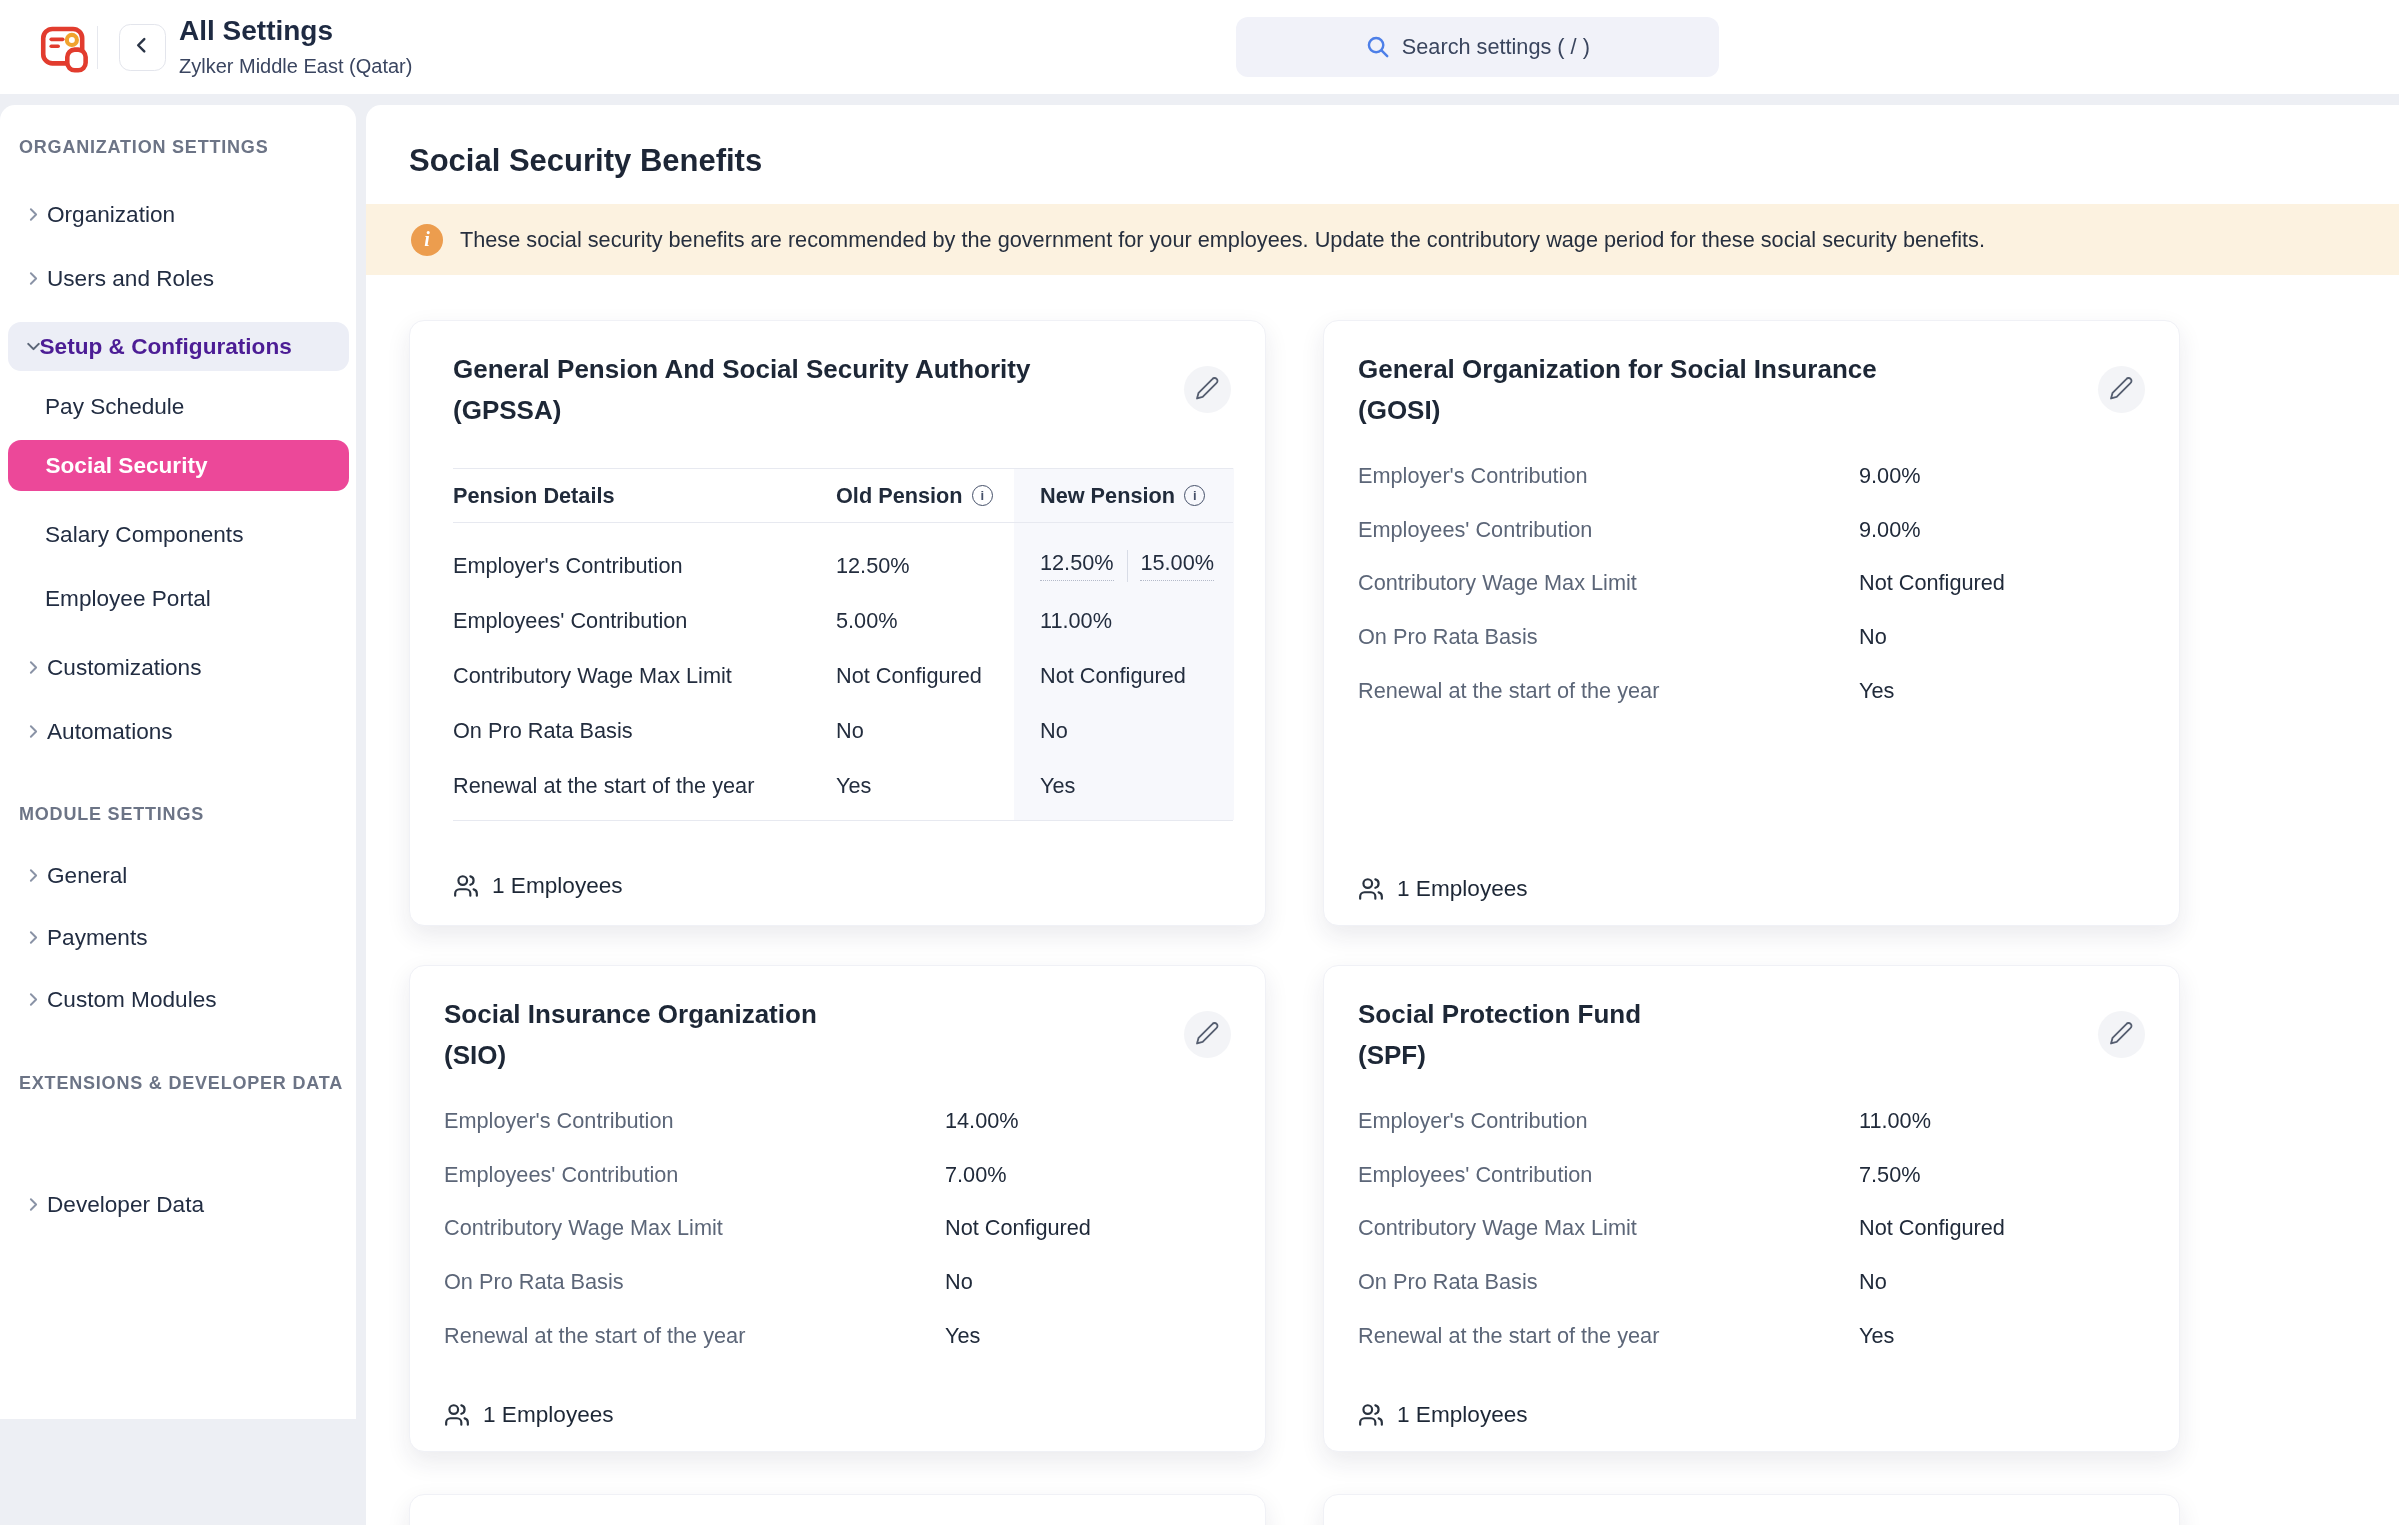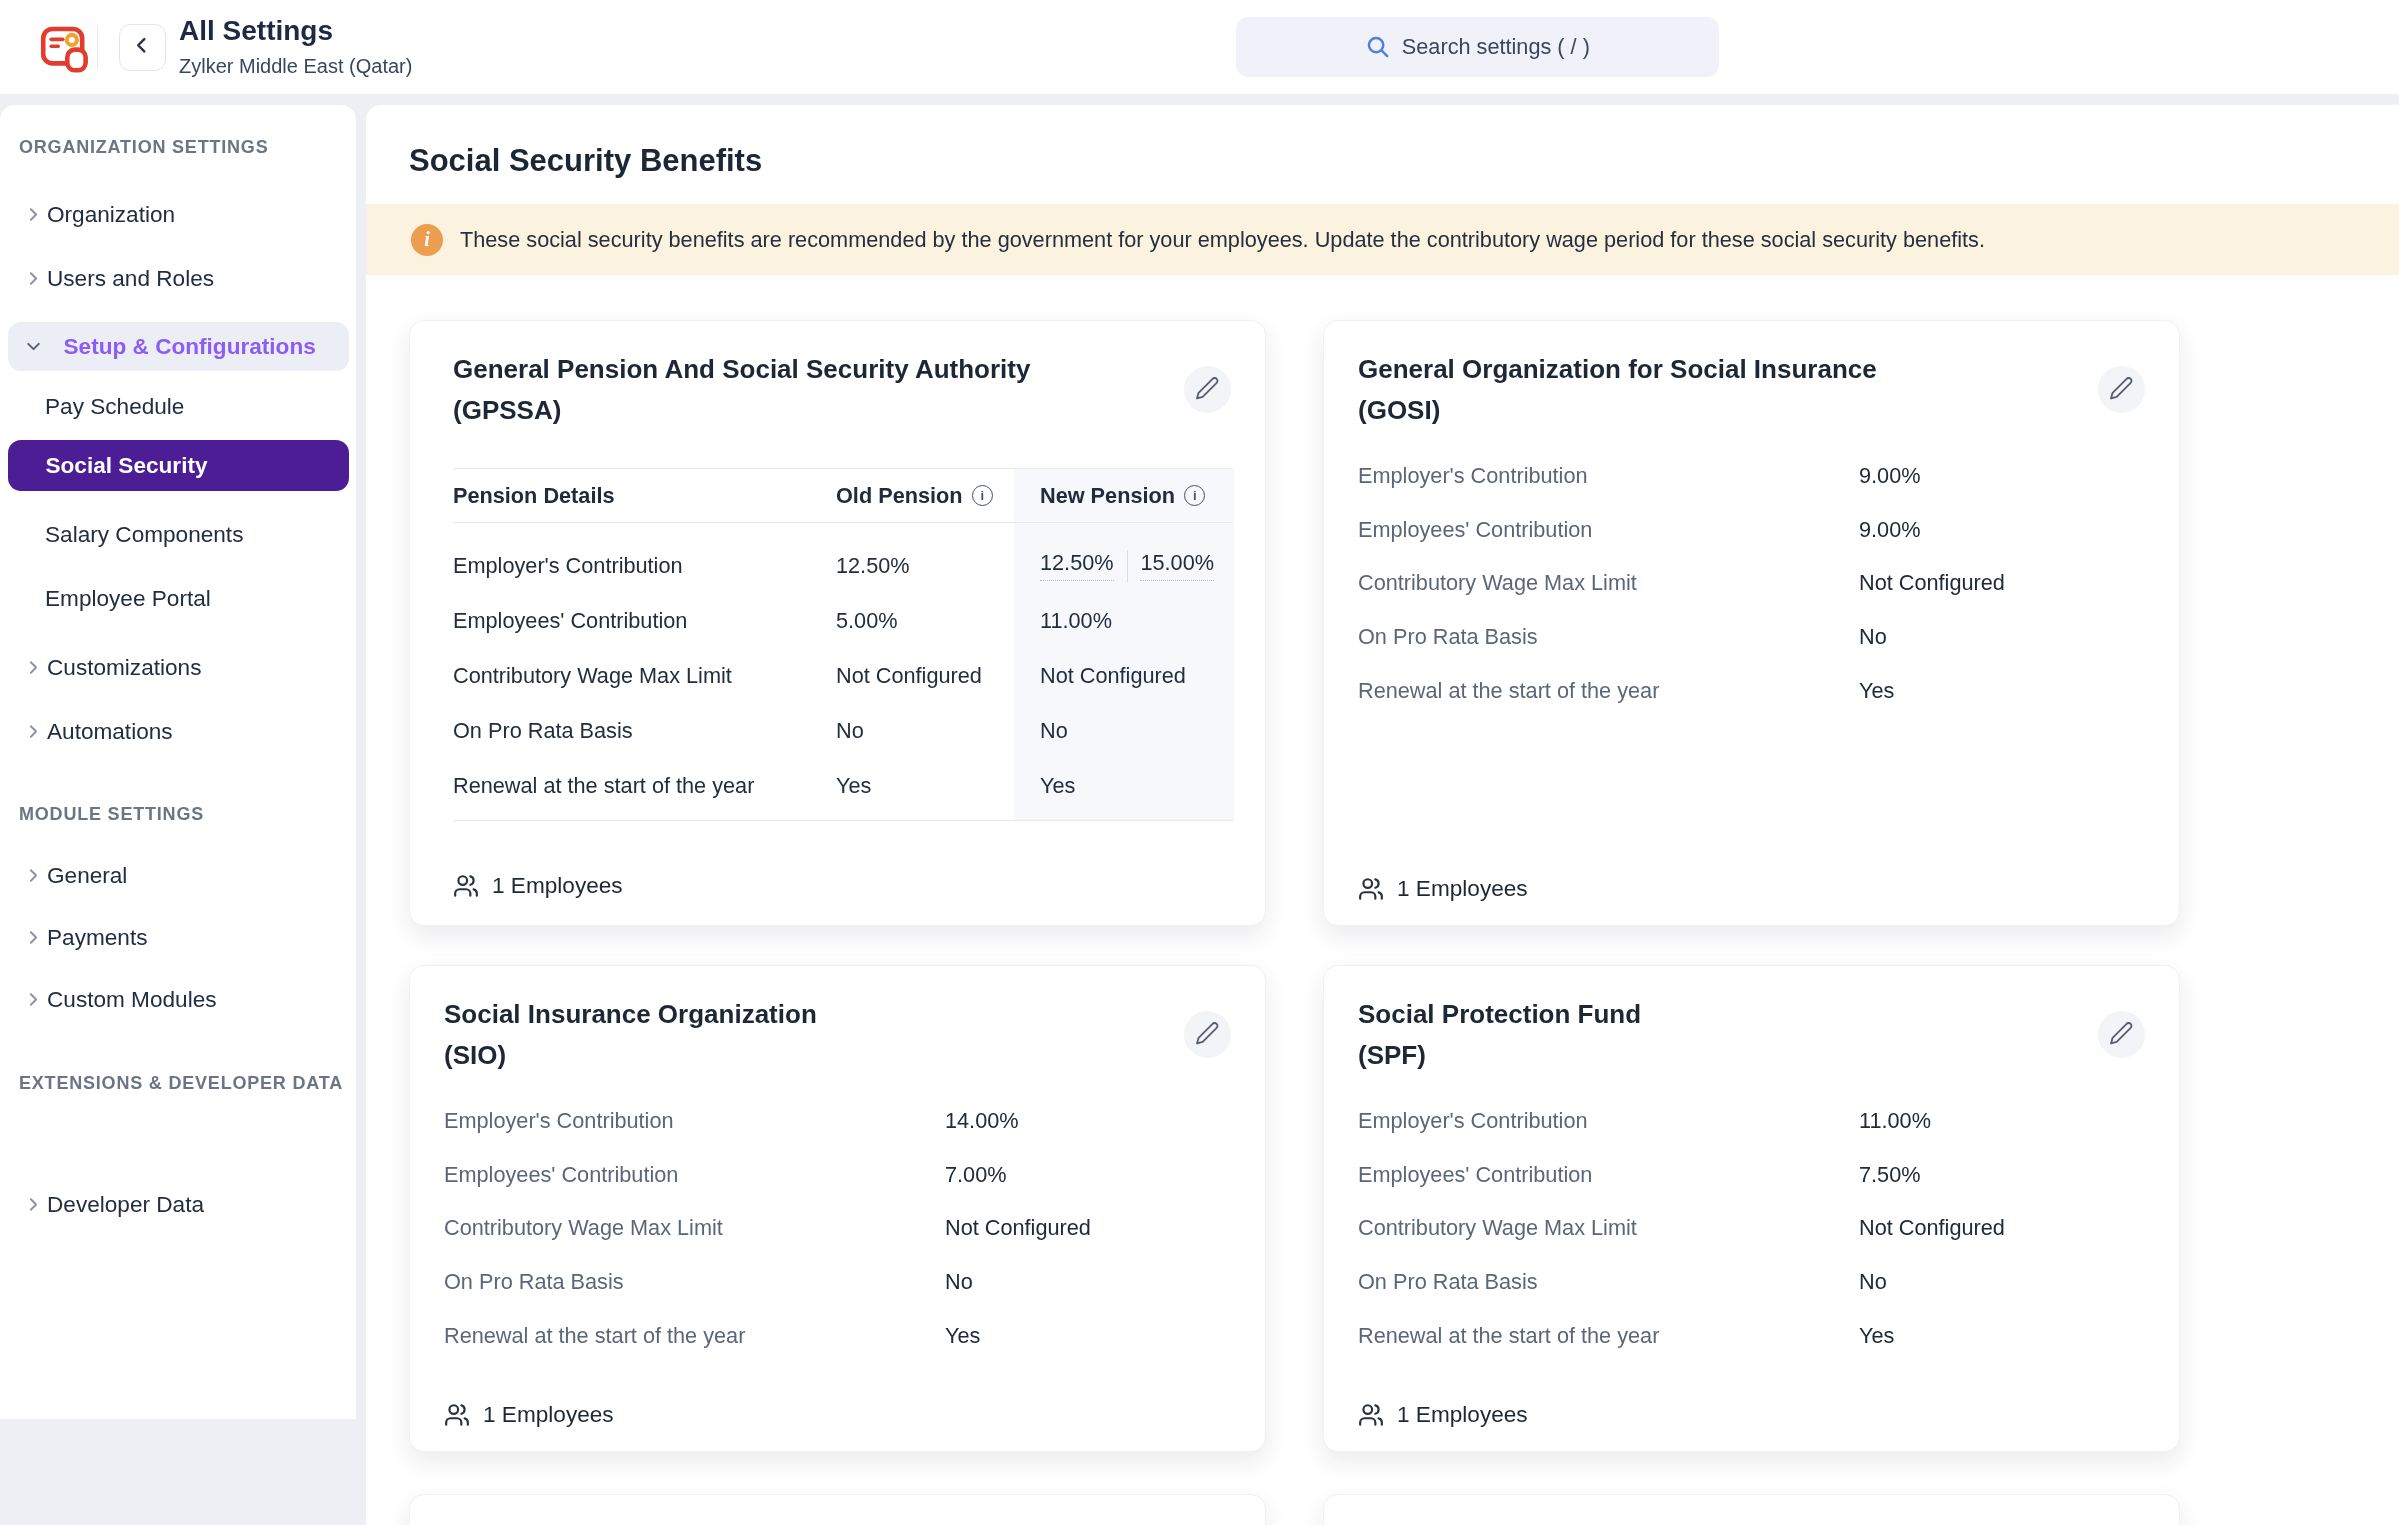--- a/index.html
+++ b/index.html
@@ -26,22 +26,22 @@
 
   
   .srow { position:absolute; left:0; right:7.5px; height:43px; display:flex; align-items:center; }
   .sheading { position:absolute; left:19px; font-size:18px; font-weight:700; letter-spacing:0.8px; color:#6c7486; }
   .chev { position:absolute; left:22.6px; width:21px; height:21px; display:flex; }
   .slbl { margin-left:47px; font-size:22.6px; color:#222d42; }
   .ssub { margin-left:45px; font-size:22.6px; color:#222d42; }
   .pill { position:absolute; left:7.5px; right:7.5px; border-radius:13px; display:flex; align-items:center; }
   .pill-setup { height:49px; background:#eceef6; }
   .pill-setup .chev { left:15px; }
-  .pill-setup .slbl { margin-left:56px; font-weight:700; color:#8b5cf6; }
-  .pill-sel { height:51px; background:#4c1d95; }
+  .pill-setup .slbl { margin-left:32px; font-weight:700; color:#4c1d95; }
+  .pill-sel { height:51px; background:#ec4899; }
   .pill-sel .ssub { margin-left:38px; color:#fff; font-weight:700; }
 
   
   .page-title { position:absolute; left:43px; top:38px; font-size:31px; font-weight:700; color:#1d2636; }
   .banner { position:absolute; left:0; right:0; top:99px; height:71px; background:#fcf2e0;
     display:flex; align-items:center; }
   .binfo { width:32px; height:32px; border-radius:50%; background:#ec9d4e; color:#fff; margin-left:45px;
     display:flex; align-items:center; justify-content:center; font-size:20px; font-weight:700; font-style:italic;
     font-family:"Liberation Serif","DejaVu Serif",serif; flex:0 0 auto; }
   .btext { margin-left:17px; font-size:21.7px; color:#262f3e; }

